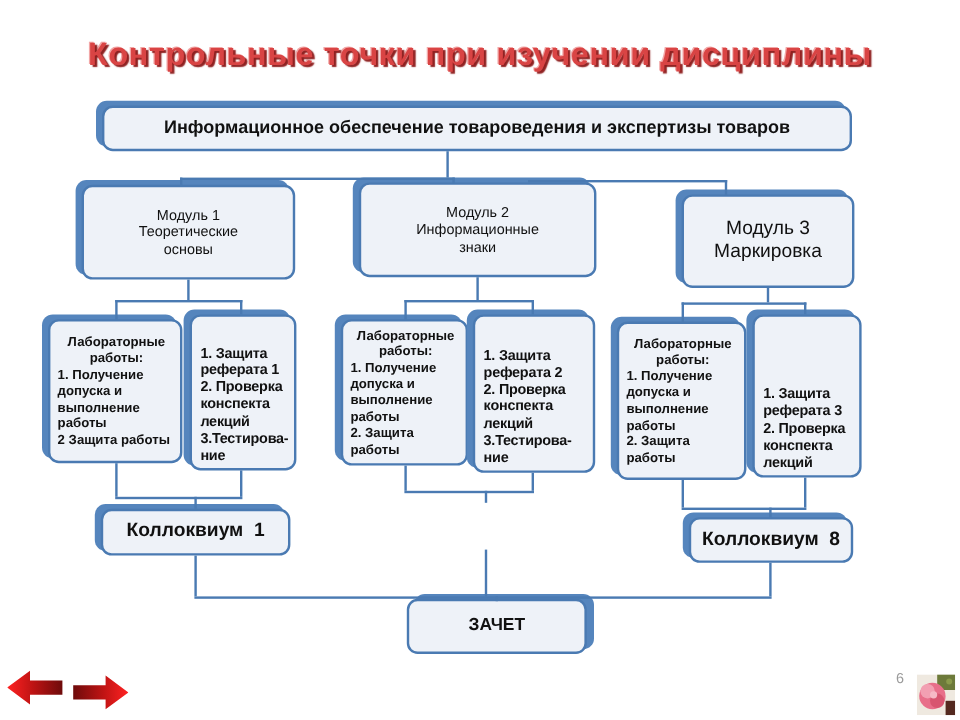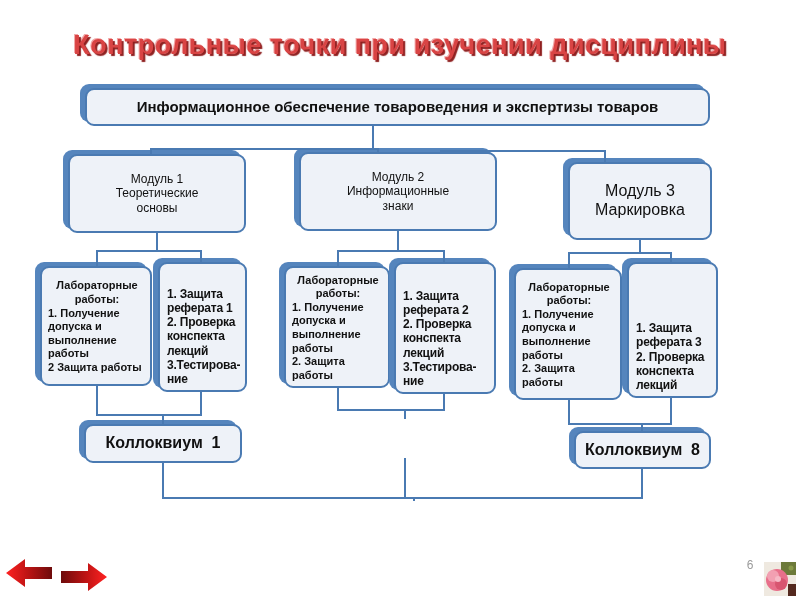--- a/index.html
+++ b/index.html
@@ -139,20 +139,23 @@
 лекций</span>
   </div>
 
   <div class="node kolo" id="k1">
     <span class="lbl">Коллоквиум  1</span>
   </div>
   <div class="node kolo" id="k3">
     <span class="lbl">Коллоквиум  8</span>
   </div>
 
+  <div class="node" id="zachet">
+    <span class="lbl">ЗАЧЕТ</span>
+  </div>
 
   <div>
     <div class="cv" style="left:372px;top:126px;height:22px;"></div>
     <div class="ch" style="left:150px;top:148px;width:229px;"></div>
     <div class="cv" style="left:150px;top:148px;height:7px;"></div>
     <div class="cv" style="left:377px;top:148px;height:5px;"></div>
     <div class="ch" style="left:440px;top:150px;width:166px;"></div>
     <div class="cv" style="left:604px;top:150px;height:13px;"></div>
 
     <div class="cv" style="left:156px;top:233px;height:17px;"></div>

